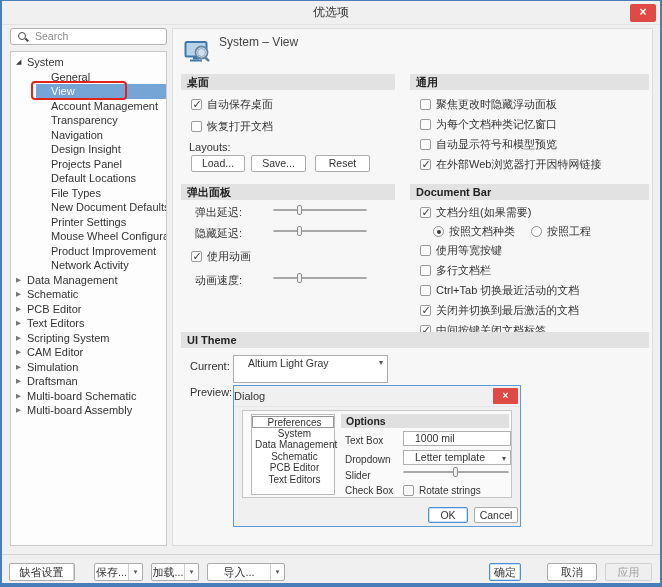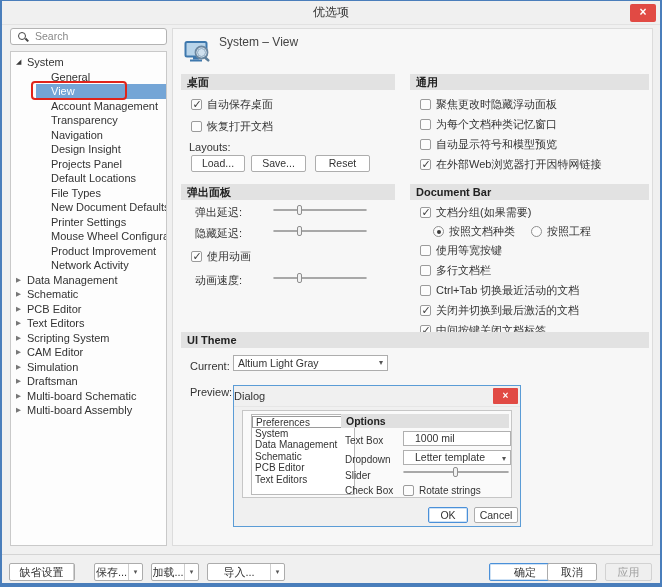--- a/index.html
+++ b/index.html
@@ -40,28 +40,28 @@
   .band{position:absolute;left:0;width:100%;height:16px;background:#e2e2e2;font-size:11px;font-weight:bold;color:#222;line-height:16px;padding-left:6px;}
   .row{position:absolute;font-size:11px;height:14px;line-height:14px;color:#333;white-space:nowrap;}
   .cb{position:relative;display:inline-block;width:11px;height:11px;border:1px solid #9b9b9b;border-radius:2px;background:#fcfcfc;vertical-align:-2px;margin-right:5px;}
   .cb.on::after{content:"✓";position:absolute;left:0.5px;top:-3px;font-size:11px;color:#3c3c3c;line-height:14px;}
   .radio{position:relative;display:inline-block;width:11px;height:11px;border:1px solid #8f8f8f;border-radius:50%;background:#fcfcfc;vertical-align:-2px;margin-right:5px;}
   .radio.on::after{content:"";position:absolute;left:2.5px;top:2.5px;width:4px;height:4px;border-radius:50%;background:#3a3a3a;}
   .btn{position:absolute;height:17px;background:#fff;border:1px solid #adadad;border-radius:2px;font-size:10.5px;color:#333;text-align:center;line-height:15px;}
   .slider{position:absolute;height:12px;}
   .slider .track{position:absolute;left:0;right:0;top:5px;height:2px;background:#fff;border:1px solid #a8a8a8;border-radius:2px;}
   .slider .thumb{position:absolute;top:1px;width:5px;height:10px;background:#f2f2f2;border:1px solid #8f8f8f;border-radius:2px;margin-left:-2px;}
-  .combo{position:absolute;height:16px;background:#fff;border:1px solid #adadad;font-size:10.5px;line-height:14px;padding-left:4px;color:#333;}
+  .combo{position:absolute;height:28px;background:#fff;border:1px solid #adadad;font-size:10.5px;line-height:14px;padding-left:14px;color:#333;}
   .combo .carr{position:absolute;right:4px;top:0;font-size:8px;color:#555;line-height:14px;}
   
   .pvdlg{position:absolute;left:52px;top:53px;width:288px;height:142px;background:#f0f0f0;border:1px solid var(--pvborder-blue);}
   .pvtitle{position:absolute;left:0;top:0;right:0;height:21px;text-align:left;font-size:11px;color:#333;line-height:20px;border-bottom:1px solid #e6e6e6;}
   .pvclose{position:absolute;right:2px;top:2px;width:25px;height:16px;background:var(--close-red);color:#fff;font-size:10px;font-weight:bold;text-align:center;line-height:15px;border-radius:1px;}
   .pvcontent{position:absolute;left:8px;top:24px;width:270px;height:88px;background:#fafafa;border:1px solid #c6c6c6;}
-  .pvlist{position:absolute;left:8px;top:3px;width:104px;height:81px;background:#fff;border:1px solid #b9b9b9;font-size:10px;color:#333;padding-top:1px;}
+  .pvlist{position:absolute;left:8px;top:3px;width:84px;height:81px;background:#fff;border:1px solid #b9b9b9;font-size:10px;color:#333;padding-top:1px;text-align:center;}
   .pvitem{height:11.5px;line-height:11.5px;padding-left:3px;white-space:nowrap;}
   .pvitem.sel{border:1px solid #9a9a9a;background:#fff;}
   .pvband{position:absolute;left:98px;top:3px;width:168px;height:14px;background:#e0e0e0;font-size:10.5px;font-weight:bold;line-height:14px;padding-left:5px;color:#222;}
   .pvrow{position:absolute;font-size:10px;height:13px;line-height:13px;color:#333;white-space:nowrap;}
   .pvinput{position:absolute;height:15px;background:#fff;border:1px solid #b0b0b0;font-size:10.5px;line-height:13px;padding-left:11px;color:#333;}
   .pvbtn{position:absolute;top:121px;height:16px;background:#fff;border:1px solid #adadad;border-radius:2px;font-size:10.5px;text-align:center;line-height:14px;color:#333;}
   .pvbtn.focus{border:1px solid #4a90d9;box-shadow:inset 0 0 0 1px #cfe2f5;}
   
   .footer{position:absolute;left:0;right:0;top:553px;height:30px;background:#f0f0f0;border-top:1px solid #d4d4d4;}
   .split{position:absolute;top:8px;height:18px;display:flex;background:#fff;border:1px solid #acacac;border-radius:2px;}
@@ -260,18 +260,18 @@
       <div class="sarr">▾</div>
     </div>
     <div class="split" style="left:149px;">
       <div class="smain" style="width:33px;">加载...</div>
       <div class="sarr">▾</div>
     </div>
     <div class="split" style="left:205px;">
       <div class="smain" style="width:63px;">导入...</div>
       <div class="sarr">▾</div>
     </div>
-    <div class="fbtn focus" style="left:487px;width:72px;">确定</div>
+    <div class="fbtn focus" style="left:487px;width:32px;">确定</div>
     <div class="fbtn" style="left:545px;width:50px;">取消</div>
     <div class="fbtn disabled" style="left:603px;width:47px;">应用</div>
   </div>
 
 </div>
 
 </body></html>

